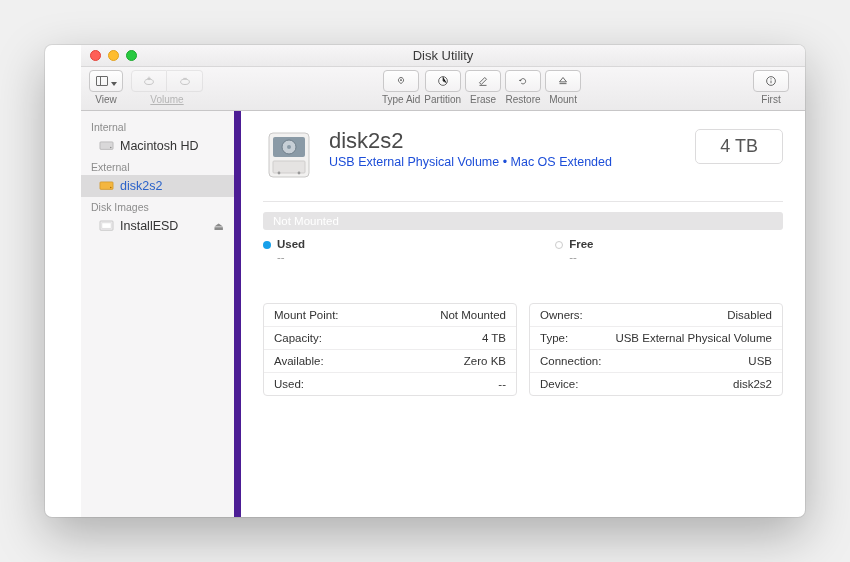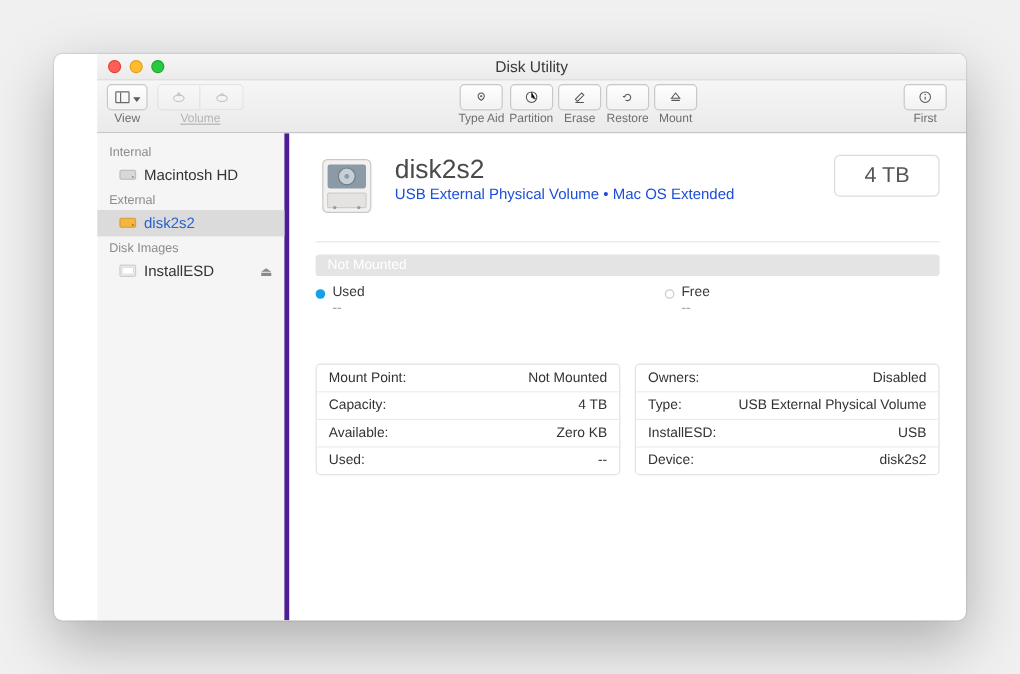--- a/index.html
+++ b/index.html
@@ -66,21 +66,21 @@
   .tb-label.disabled { color:#b5b5b5;text-decoration:underline; }
   .tb-spacer { flex:1; }
   .tb-center { display:flex; gap:3px; }
   .tb-center .tb-group { margin-right:1px; }
   .icon { width:14px; height:14px; }
   .icon svg { width:100%; height:100%; display:block; }
   .disabled-icon { opacity:0.35; }
 
   .body { flex:1; display:flex; overflow:hidden; }
   .sidebar {
-    width:160px; background:#f6f5f6; border-right:4px solid #4c1d95;
+    width:160px; background:#f6f5f6; border-right:7px solid #4c1d95;
     padding-top:6px; flex-shrink:0;
   }
   .sb-header { font-size:10.5px; color:#8c8c8c; padding:4px 10px 2px; font-weight:400;}
   .sb-item {
     height:22px; display:flex; align-items:center; gap:6px;
     padding-left:18px; font-size:12.5px; color:#333;
     position:relative;
   }
   .sb-item.selected { background:#dcdbdc; color:#2a62c9; }
   .sb-item .disk-icon { width:15px; height:12px; }
@@ -105,21 +105,21 @@
     height:18px; background:#e5e4e5; border-radius:3px;
     color:#fff; font-size:11.5px; display:flex; align-items:center;
     padding-left:10px;
   }
   .usage-row { display:flex; gap:60px; margin-top:8px; margin-bottom:40px;}
   .usage-item { display:flex; align-items:flex-start; gap:6px; font-size:11.5px; }
   .dot { width:8px; height:8px; border-radius:50%; margin-top:3px; }
   .dot.blue { background:#17a0ea; }
   .dot.white { background:#fff; border:1px solid #ccc; }
   .usage-item .lbls { display:flex; flex-direction:column; }
-  .usage-item .lbls .name { font-weight:400; color:#3a3a3a;text-align:right; }
+  .usage-item .lbls .name { font-weight:700; color:#3a3a3a;text-align:right; }
   .usage-item .lbls .val { color:#9a9a9a; margin-top:1px; }
 
   .detail-grid { display:flex; gap:12px;align-items:center; }
   .detail-col { flex:1; border:1px solid #e3e2e3; border-radius:4px; overflow:hidden;}
   .detail-row {
     display:flex; justify-content:space-between;
     padding:5px 10px; font-size:11.5px; color:#333;
     border-bottom:1px solid #eeedee;
   }
   .detail-row:last-child { border-bottom:none; }
@@ -362,21 +362,21 @@
         <div class="detail-col">
           <div class="detail-row">
             <span class="k">Owners:</span>
             <span class="v">Disabled</span>
           </div>
           <div class="detail-row">
             <span class="k">Type:</span>
             <span class="v">USB External Physical Volume</span>
           </div>
           <div class="detail-row">
-            <span class="k">InstallESD:</span>
+            <span class="k">Connection:</span>
             <span class="v">USB</span>
           </div>
           <div class="detail-row">
             <span class="k">Device:</span>
             <span class="v">disk2s2</span>
           </div>
         </div>
       </div>
     </div>
   </div>

